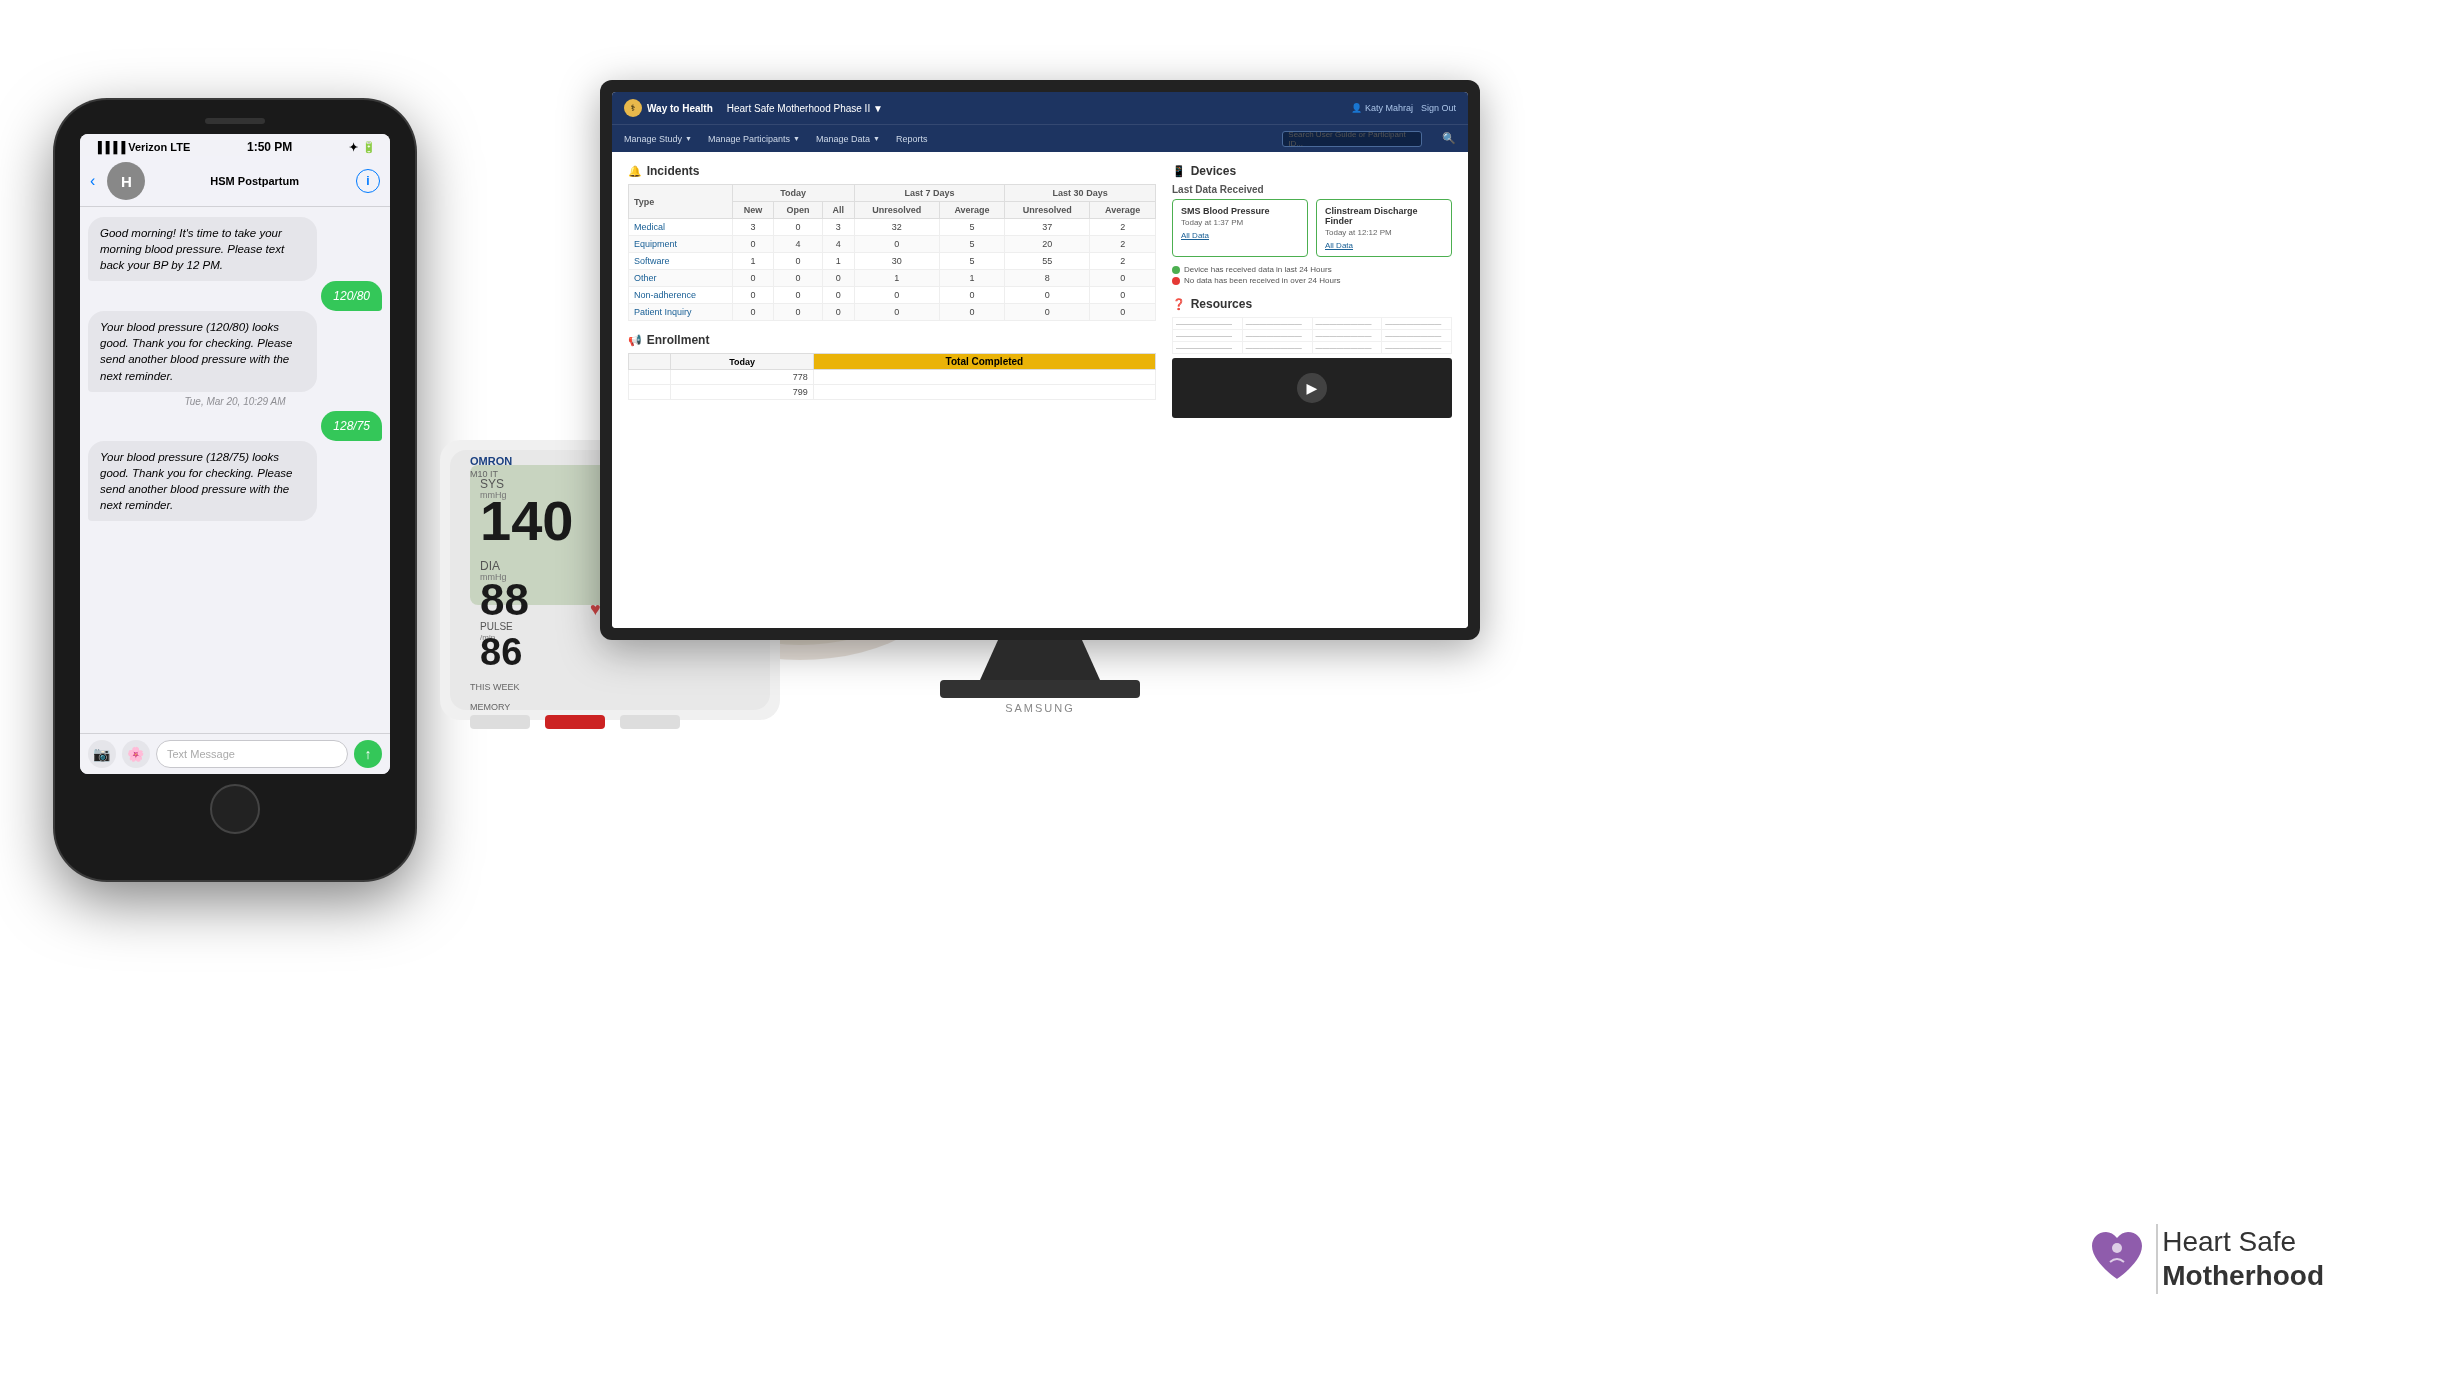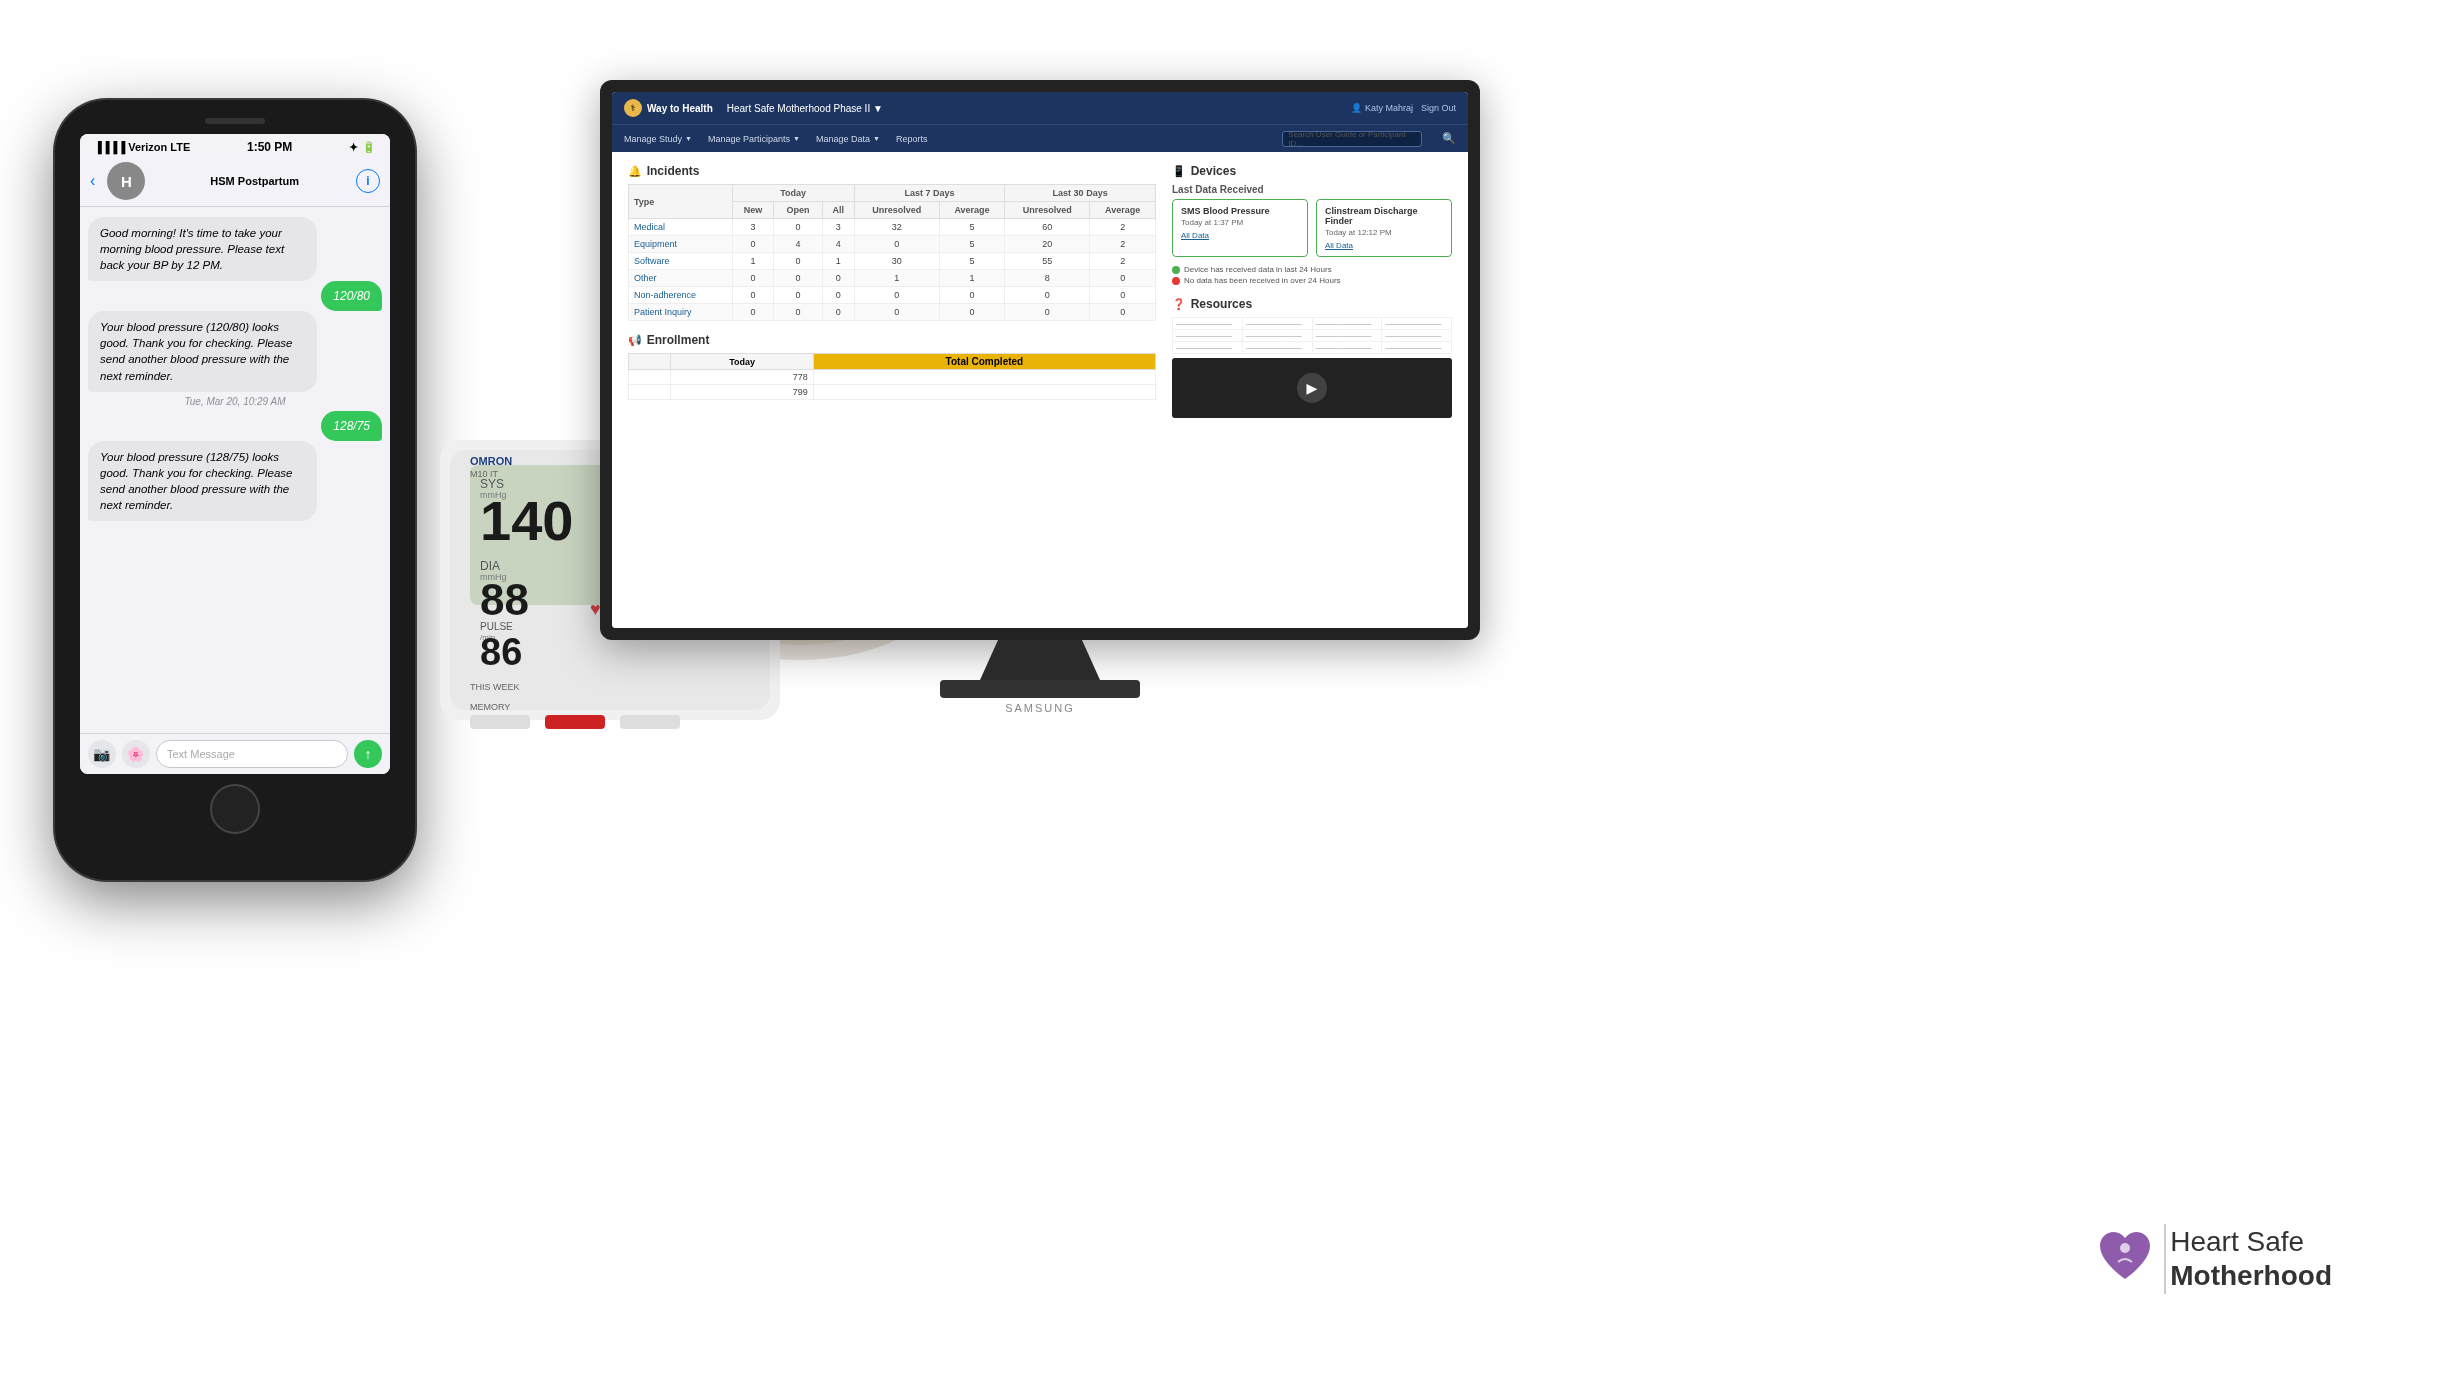--- a/index.html
+++ b/index.html
@@ -514,21 +514,21 @@
       display: flex;
       align-items: center;
       justify-content: center;
       color: white;
       font-size: 14px;
     }
 
     
     .brand-logo {
       position: absolute;
-      right: 108px;
+      right: 116px;
       bottom: 80px;
       display: flex;
       align-items: center;
       gap: 4px;
     }
     .brand-icon {
       width: 70px;
       height: 70px;
     }
     .brand-divider {
@@ -708,21 +708,21 @@
                 </tr>
               </thead>
               <tbody id="incidents-tbody">
               <tr>
       <td class="type-cell">Medical</td>
       <td>3</td>
       <td>0</td>
       <td>3</td>
       <td>32</td>
       <td>5</td>
-      <td>60</td>
+      <td>37</td>
       <td>2</td>
     </tr>
                   <tr>
       <td class="type-cell">Equipment</td>
       <td>0</td>
       <td>4</td>
       <td>4</td>
       <td>0</td>
       <td>5</td>
       <td>20</td>

